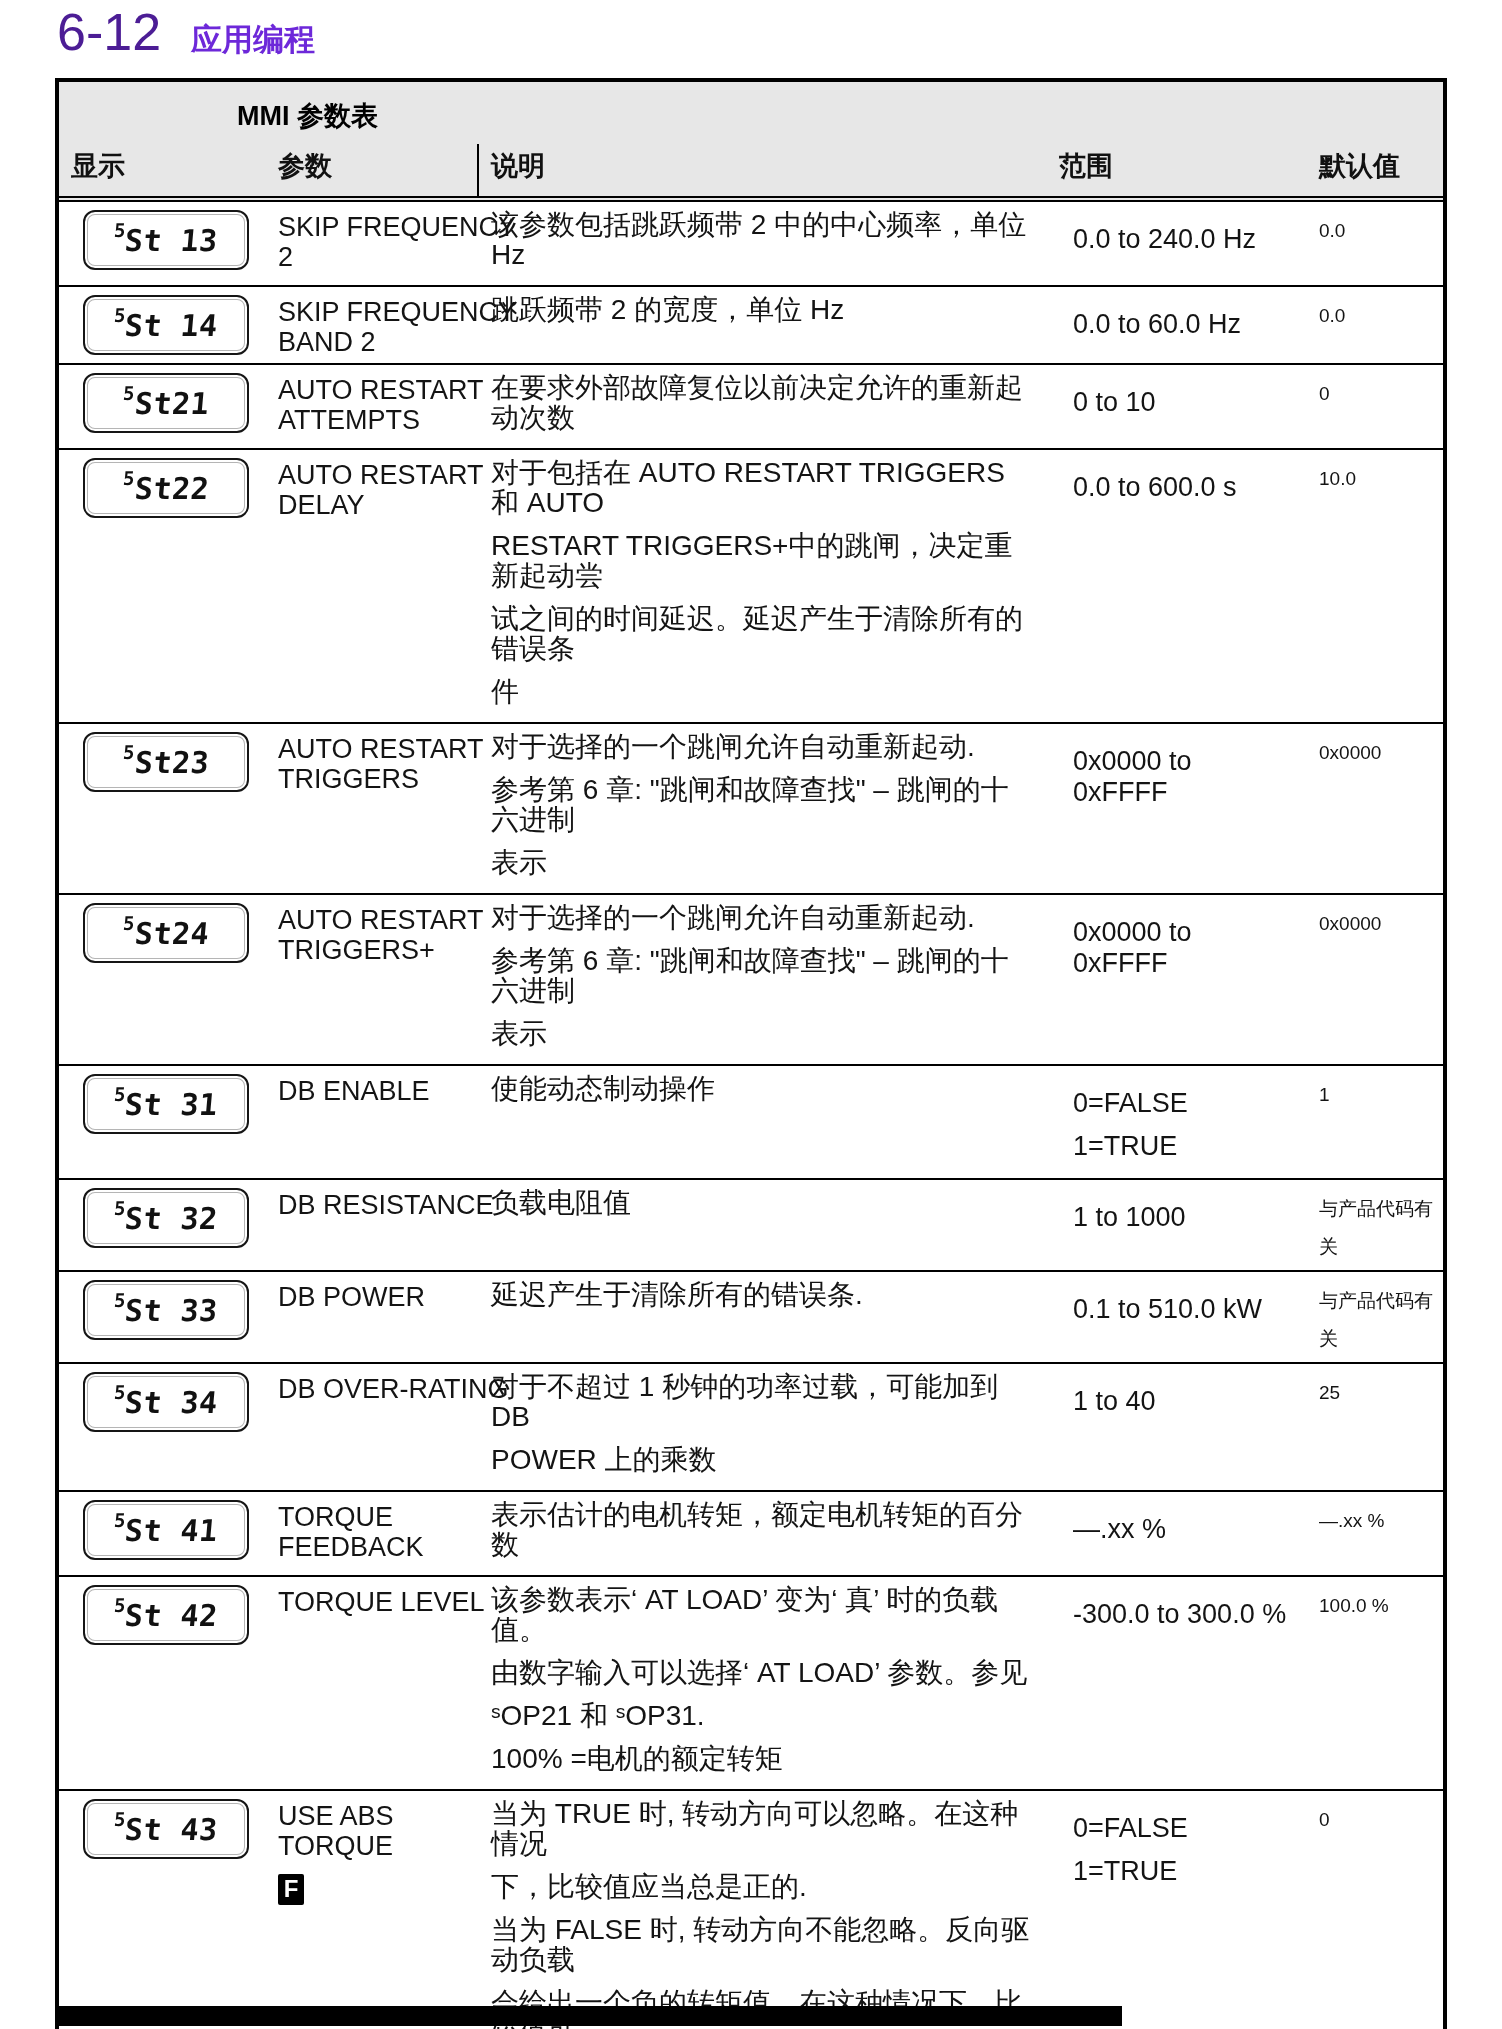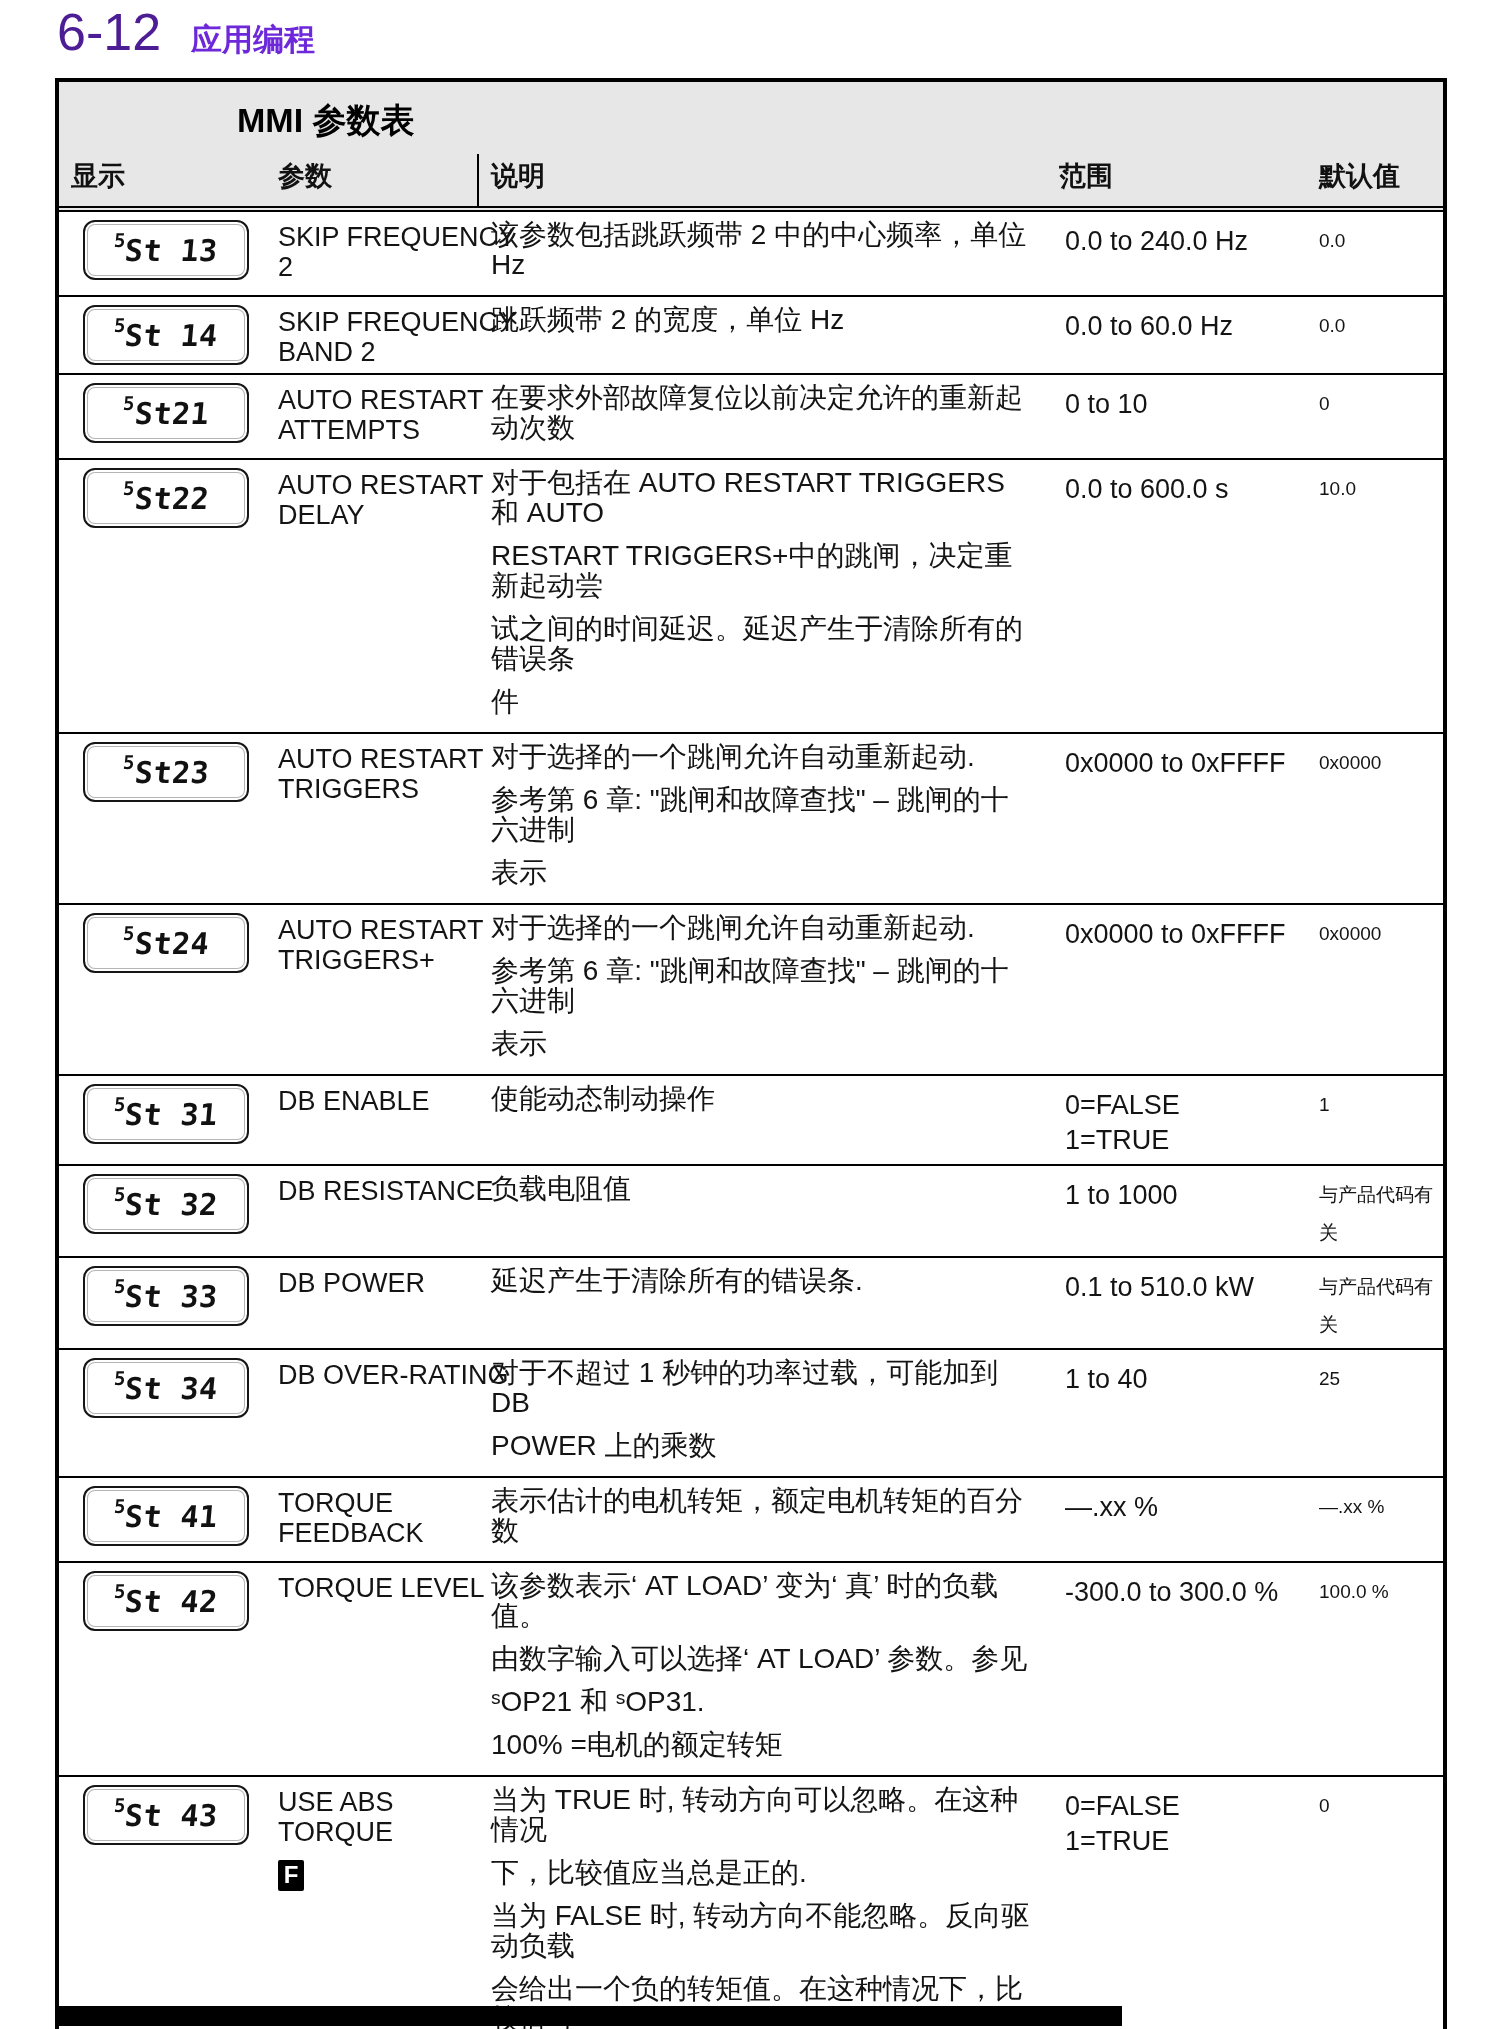--- a/index.html
+++ b/index.html
@@ -12,21 +12,21 @@
   .section-number { font-size:52px; font-weight:500; letter-spacing:0px; color:#4c1d95; }
   .section-title  { font-size:31px; font-weight:700; color:#6d28d9; }
 
   
   .param-table {
     position:absolute; left:55px; top:78px; width:1392px;
     border:4px solid #000; box-sizing:border-box; background:#fff;
   }
   .table-title-row {
     background:#e7e7e7; padding:16px 0 10px 178px;
-    font-size:34px; font-weight:700; color:#000;
+    font-size:27px; font-weight:700; color:#000;
   }
   .grid-cols { display:grid; grid-template-columns:203px 215px 566px 262px 138px; }
   .header-row { background:#e7e7e7; font-weight:700; font-size:27px; border-bottom:6px double #000; }
   .header-row > div { padding:4px 0 12px 14px; box-sizing:border-box; }
   .header-row .col-display { padding-left:12px; }
   .header-row .col-param   { padding-left:16px; }
   .header-row .col-desc    { border-left:2px solid #000; padding-left:12px; }
   .header-row .col-range   { padding-left:16px; }
   .header-row .col-default { padding-left:14px; }
 
@@ -55,21 +55,21 @@
     border-radius:2px; vertical-align:-6px;
   }
   .f-badge-line { margin-top:6px; }
 
   
   .cell-desc { padding:8px 12px 2px 14px; font-size:28px; color:#141414; }
   .desc-line { margin:0 0 13px 0; line-height:30px; }
 
   
   .cell-range   { padding:10px 4px 4px 18px; font-size:27px; line-height:31px; color:#141414; }
-  .range-line   { margin:4px; }
+  .range-line   { margin:12px; }
   .cell-default { padding:10px 4px 4px 14px; font-size:19px; line-height:38px; color:#141414; }
   .default-line { margin:0; }
 
   
   .footer-bar { position:absolute; left:55px; top:2006px; width:1067px; height:20px; background:#000; }
 </style>
 </head>
 <body>
 
 <div class="page">

